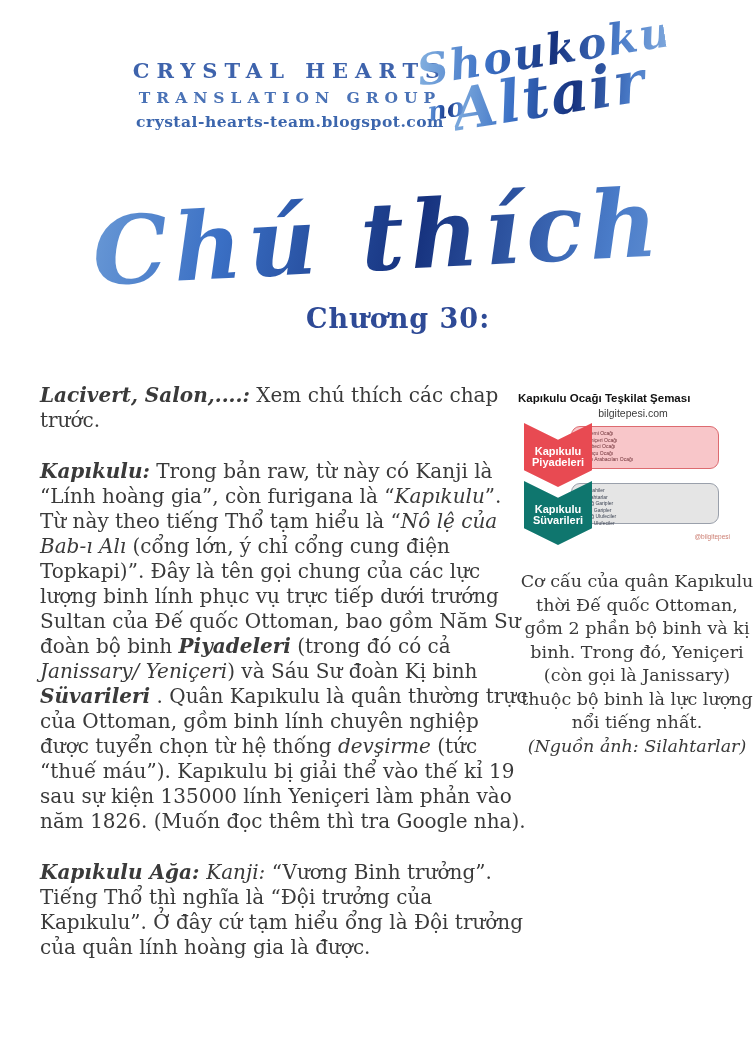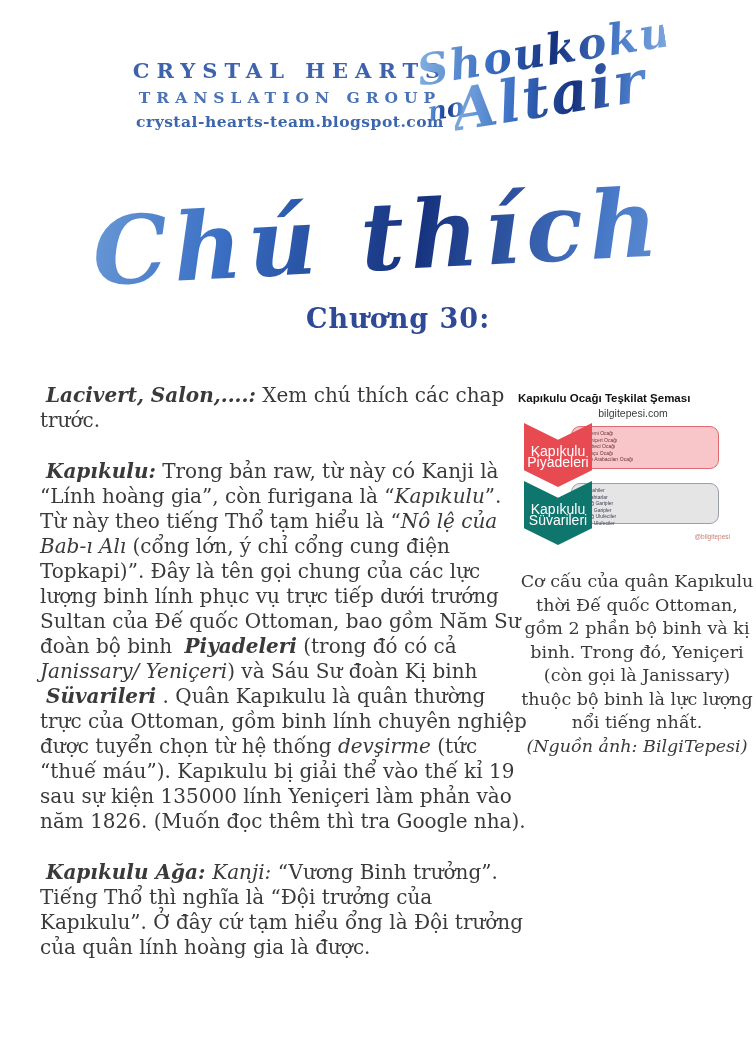--- a/index.html
+++ b/index.html
@@ -46,21 +46,21 @@
     letter-spacing:1px; color:#2e4a96;padding-left:40px;
   }
 
   
   .notes {
     position:absolute; left:40px; top:383px; width:489px;
     font-size:20px; line-height:25px; color:#3a3a3a;
     text-align:left;
   }
   .notes p { margin:0 0 26px 0; }
-  .run-bi { font-weight:bold; font-style:italic;margin-left:6px; }
+  .run-bi { font-weight:bold; font-style:italic; }
   .run-i  { font-style:italic; }
 
   
   .sidebar { position:absolute; left:518px; top:386px; width:238px; }
   .org-chart { position:relative; width:238px; height:172px; background:#fff; }
   .fig-title {
     position:absolute; top:6px; left:0; right:0;
     text-align:left; font-family:"Liberation Sans", sans-serif;
     font-size:11.5px; font-weight:bold; color:#111;
   }
@@ -70,21 +70,21 @@
     font-size:10.5px; color:#3a3a3a;
   }
   .chevron {
     position:absolute; left:6px; width:68px; height:64px; z-index:2;
     clip-path:polygon(0 0, 50% 26%, 100% 0, 100% 74%, 50% 100%, 0 74%);
     display:flex; align-items:center; justify-content:center;
     text-align:center;
   }
   .chevron span {
     font-family:"Liberation Sans", sans-serif;
-    font-size:14px; color:#ffffff; line-height:11px; margin-top:4px;
+    font-size:11px; color:#ffffff; line-height:11px; margin-top:4px;font-weight:bold;
   }
   .chevron.red  { top:37px; background:#e84a52; }
   .chevron.navy { top:95px; background:#0f766e; }
   .unit-box {
     position:absolute; left:53px; width:148px; z-index:1;
     border-radius:9px; padding:3px 4px 2px 10px;
   }
   .unit-box.pink { top:40px;  height:43px; background:#f8c6c9; border:1px solid #dd6b70; }
   .unit-box.gray { top:97px;  height:41px; background:#e5e5e5; border:1px solid #9aa0ab; }
   .unit-box ul { list-style:none; }
@@ -166,14 +166,14 @@
           <li>Sol Garipler</li>
           <li>Sağ Ulufeciler</li>
           <li>Sol Ulufeciler</li>
         </ul>
     </div>
 
     <div class="fig-watermark">@bilgitepesi</div>
   </figure>
 
   <div class="figure-caption">Cơ cấu của quân Kapıkulu thời Đế quốc Ottoman, gồm 2 phần bộ binh và kị binh. Trong đó, Yeniçeri (còn gọi là Janissary) thuộc bộ binh là lực lượng nổi tiếng nhất.</div>
-  <div class="figure-caption-source">(Nguồn ảnh: BilgiTepesi)</div>
+  <div class="figure-caption-source">(Nguồn ảnh: Silahtarlar)</div>
 </aside>
 
 </body></html>

